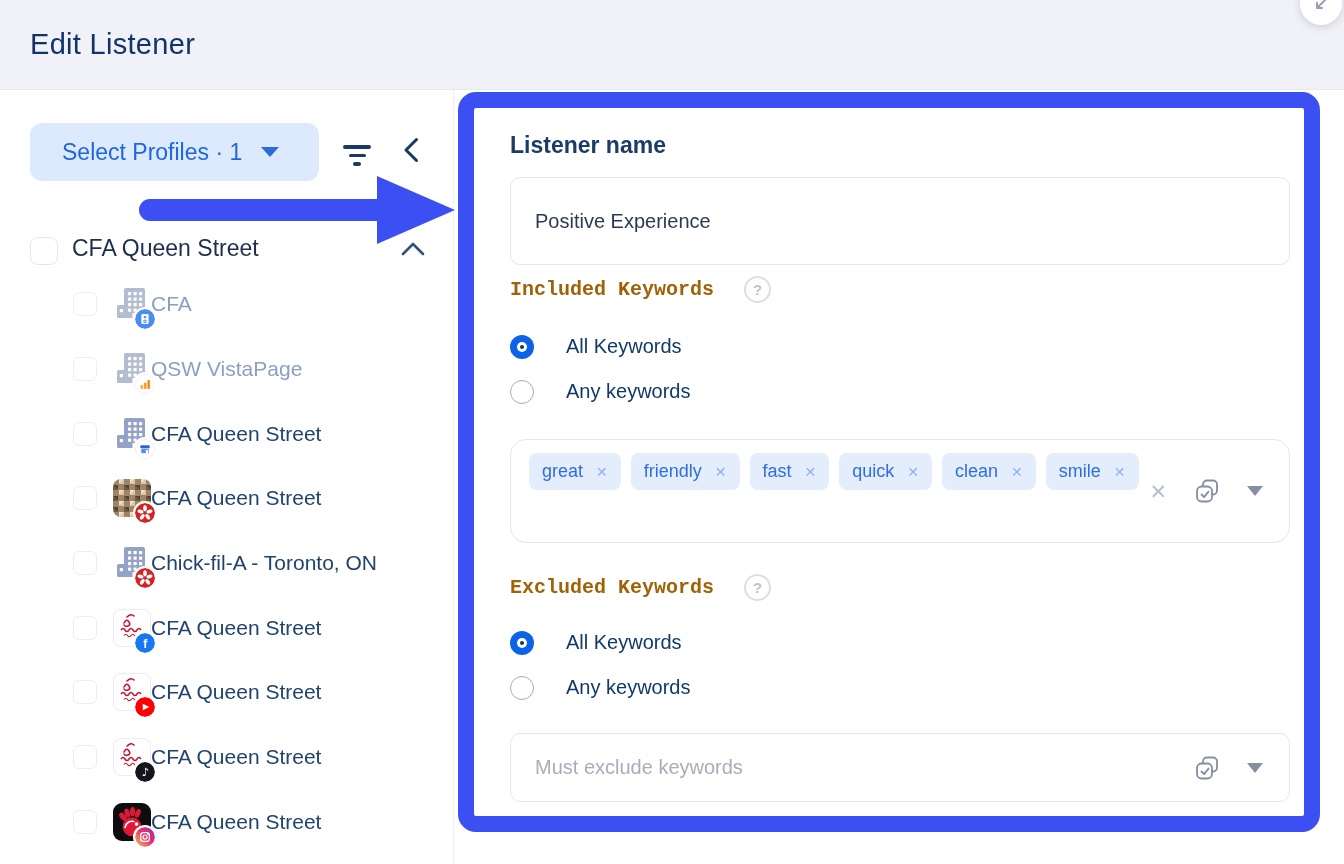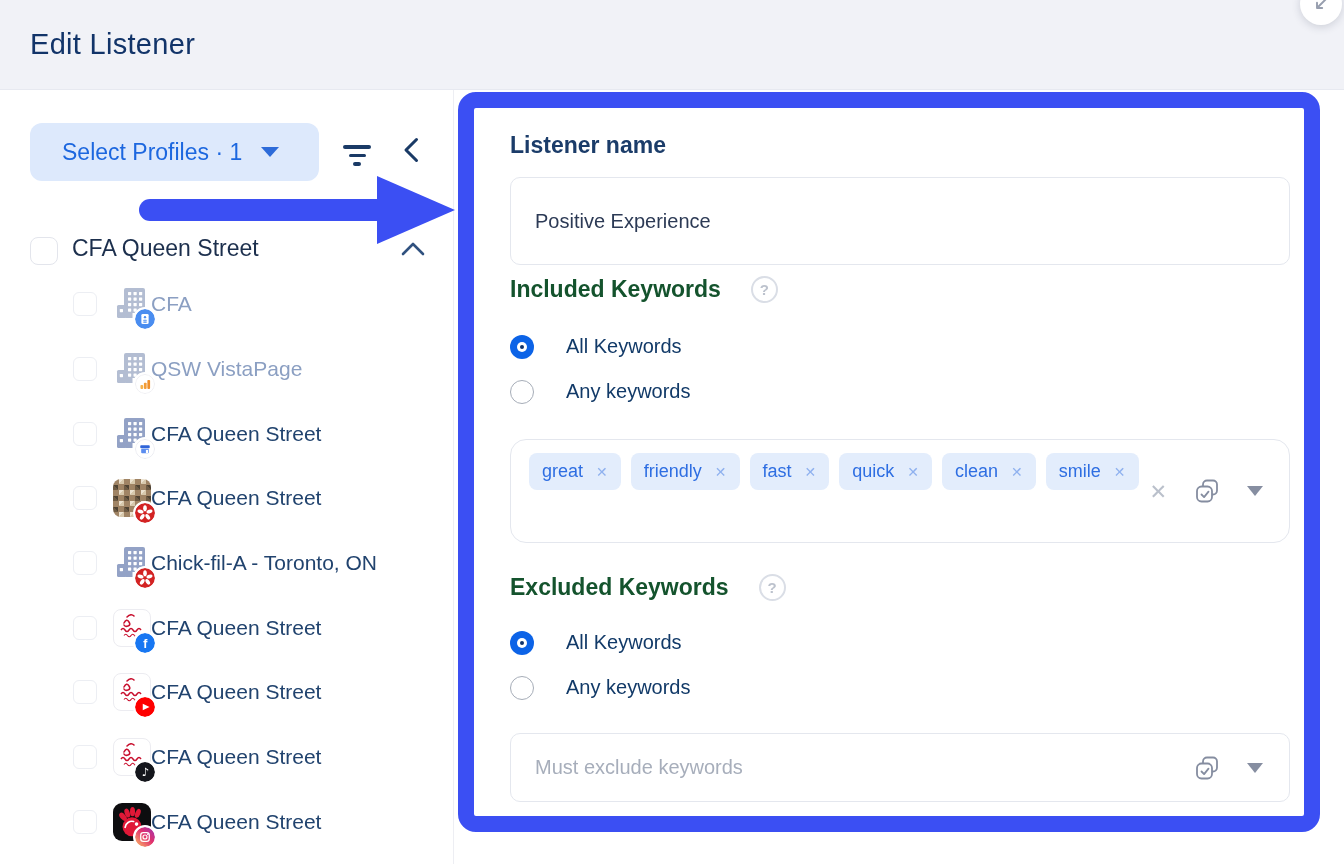--- a/index.html
+++ b/index.html
@@ -61,21 +61,21 @@
     border-radius:50%; border:2px solid #fff; overflow:hidden; background:#fff; }
   .badge svg { display:block; width:100%; height:100%; }
   .profile-label { font-size:21px; color:#21436e; white-space:nowrap; }
   .profile-row.muted .profile-label { color:#8b9fc2; }
 
   
   .panel { position:absolute; left:458px; top:92px; width:862px; height:740px;
     border:16px solid var(--accent); border-radius:18px; background:#fff; z-index:3; }
   .field-label { position:absolute; left:36px; font-size:23px; font-weight:600; color:#1b3c69; }
   .lbl-row { position:absolute; left:36px; display:flex; align-items:center; gap:30px; }
-  .lbl-row .field-label-inline { font-size:23px; font-weight:600; color:#14532d; }
+  .lbl-row .field-label-inline { font-size:20px; font-weight:600; color:#a16207;font-family:Liberation Mono, monospace; }
   .help { width:27px; height:27px; border:2px solid #dadee6; border-radius:50%;
     display:flex; align-items:center; justify-content:center; color:#bcc2cd;
     font-size:15px; font-weight:700; cursor:pointer; }
 
   .text-box { position:absolute; left:36px; width:780px; background:#fff;
     border:1px solid #e4e7ee; border-radius:10px; }
   input.plain { width:100%; height:100%; border:none; outline:none; background:transparent;
     font-family:"Liberation Sans", sans-serif; font-size:20px; color:#2c3a55; padding:0 150px 0 24px; }
   input.plain::placeholder { color:#a7aebb; }
 

